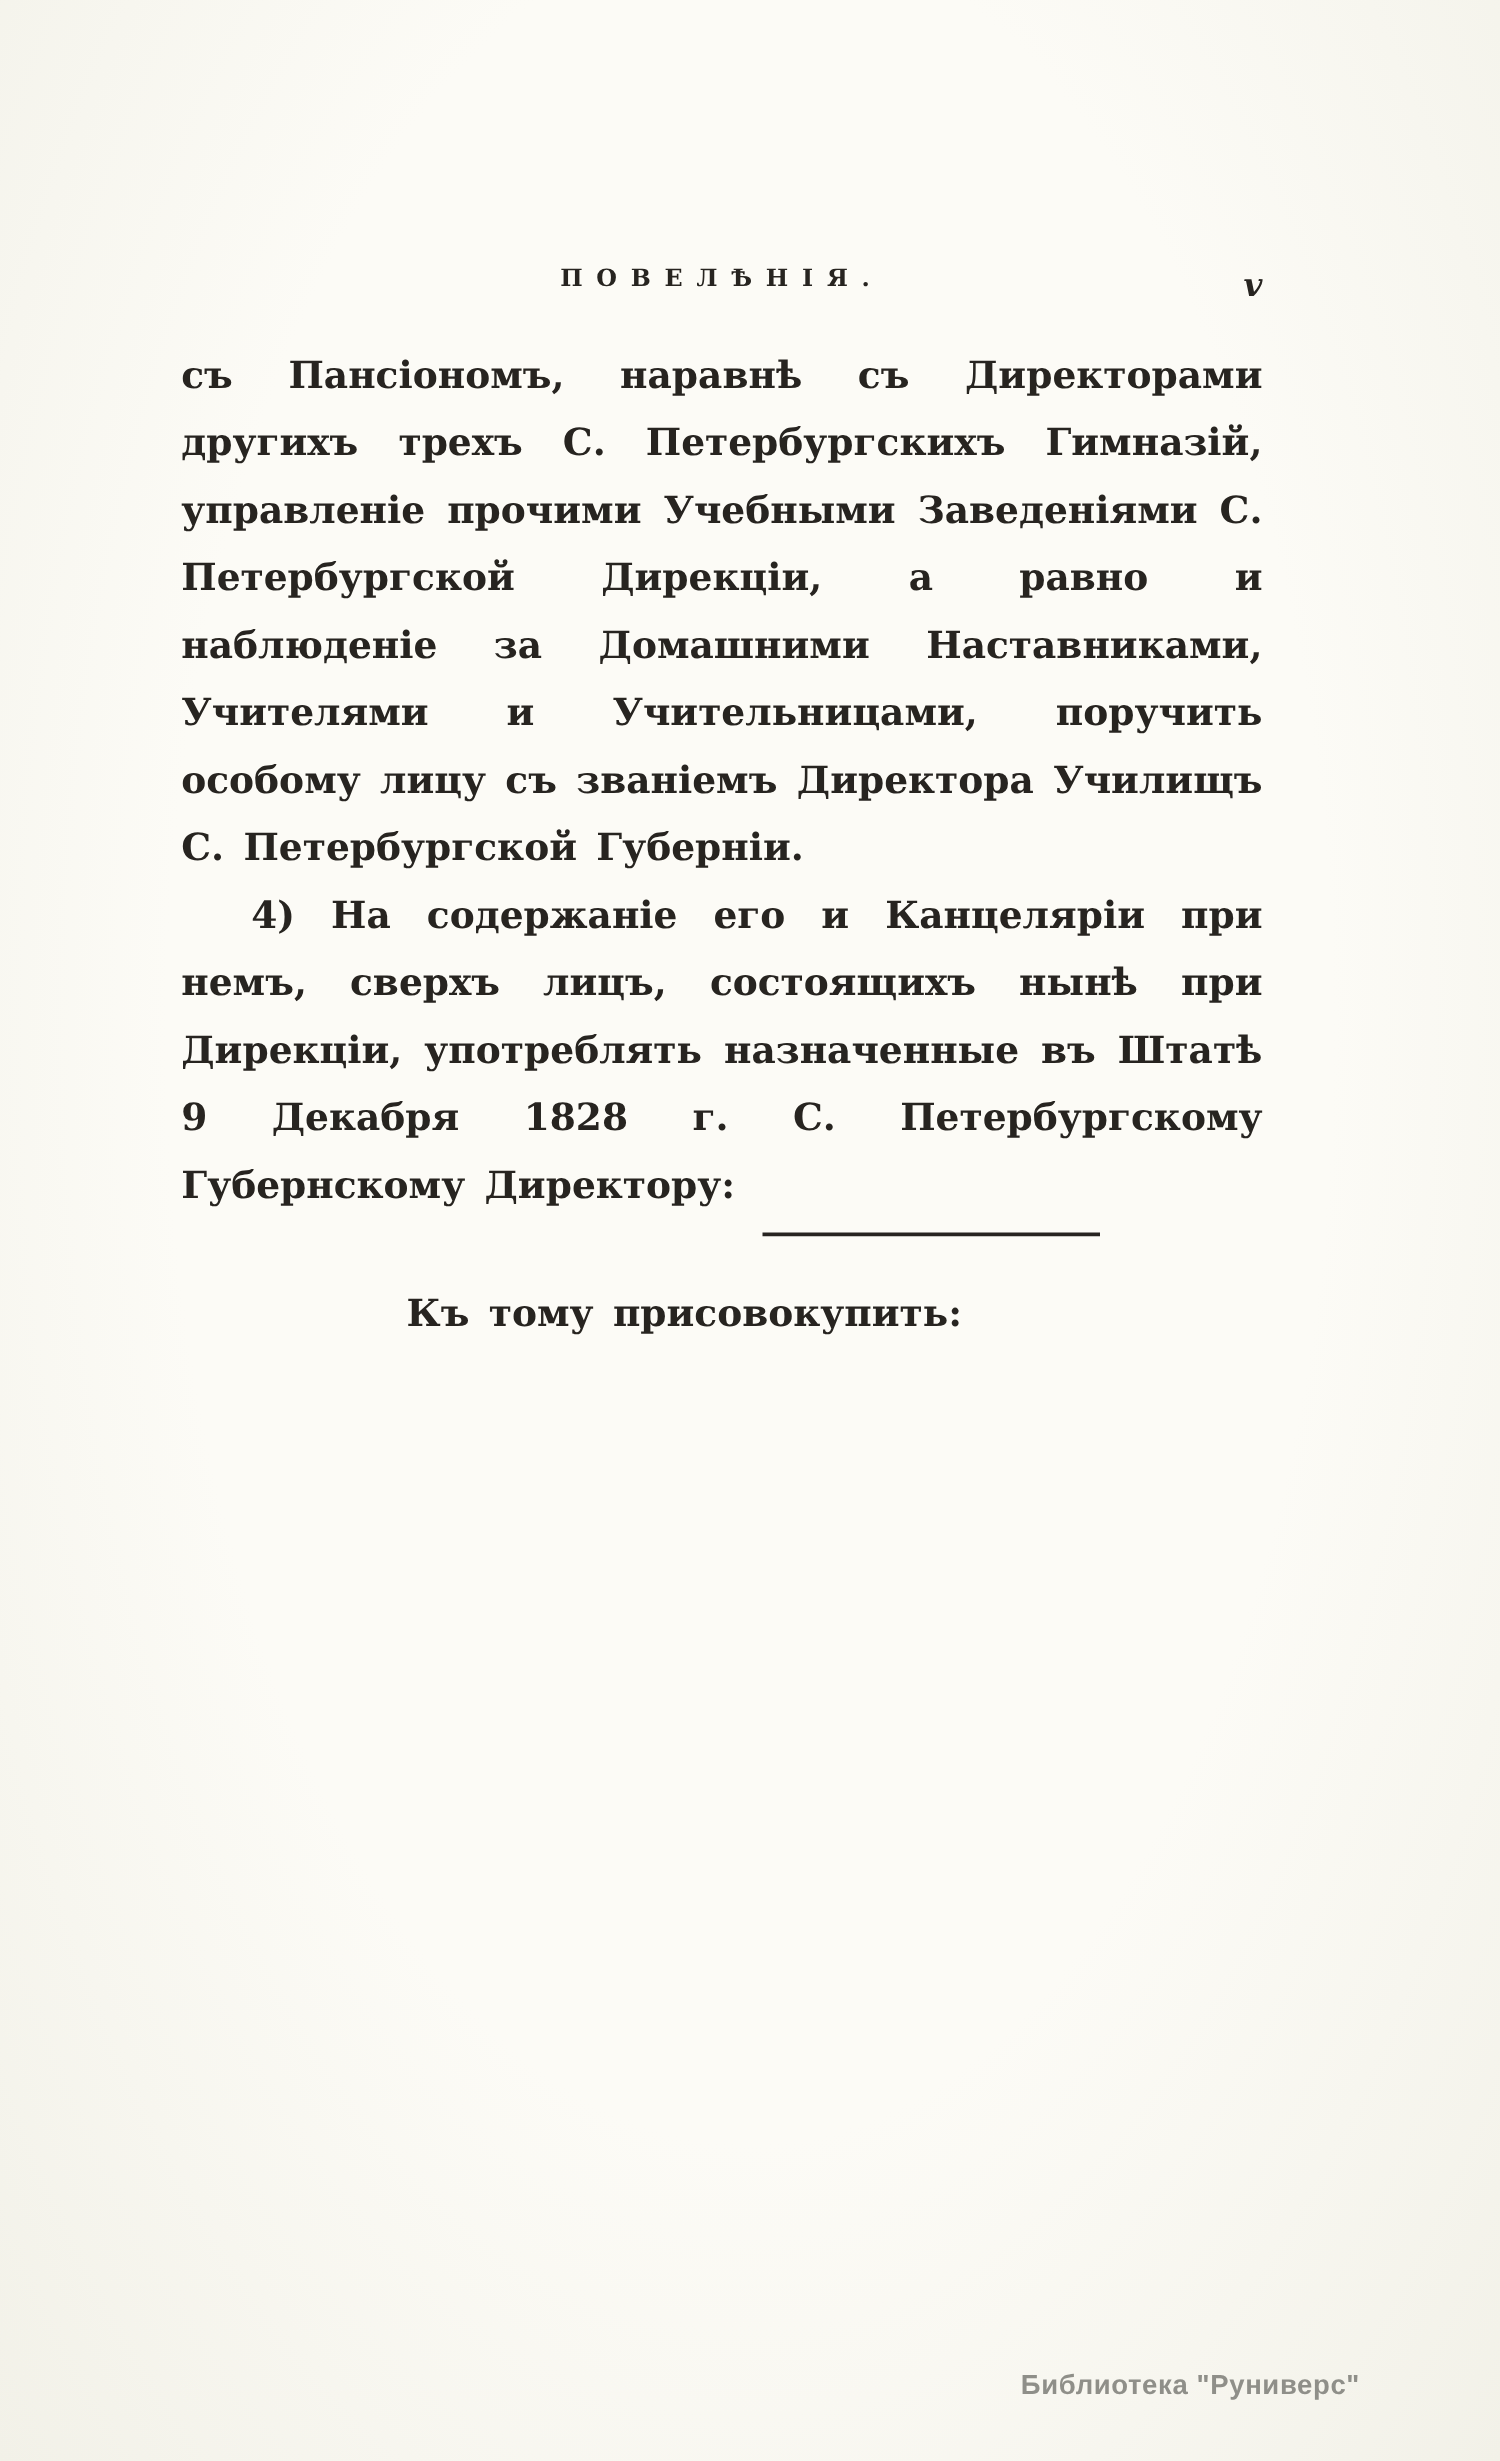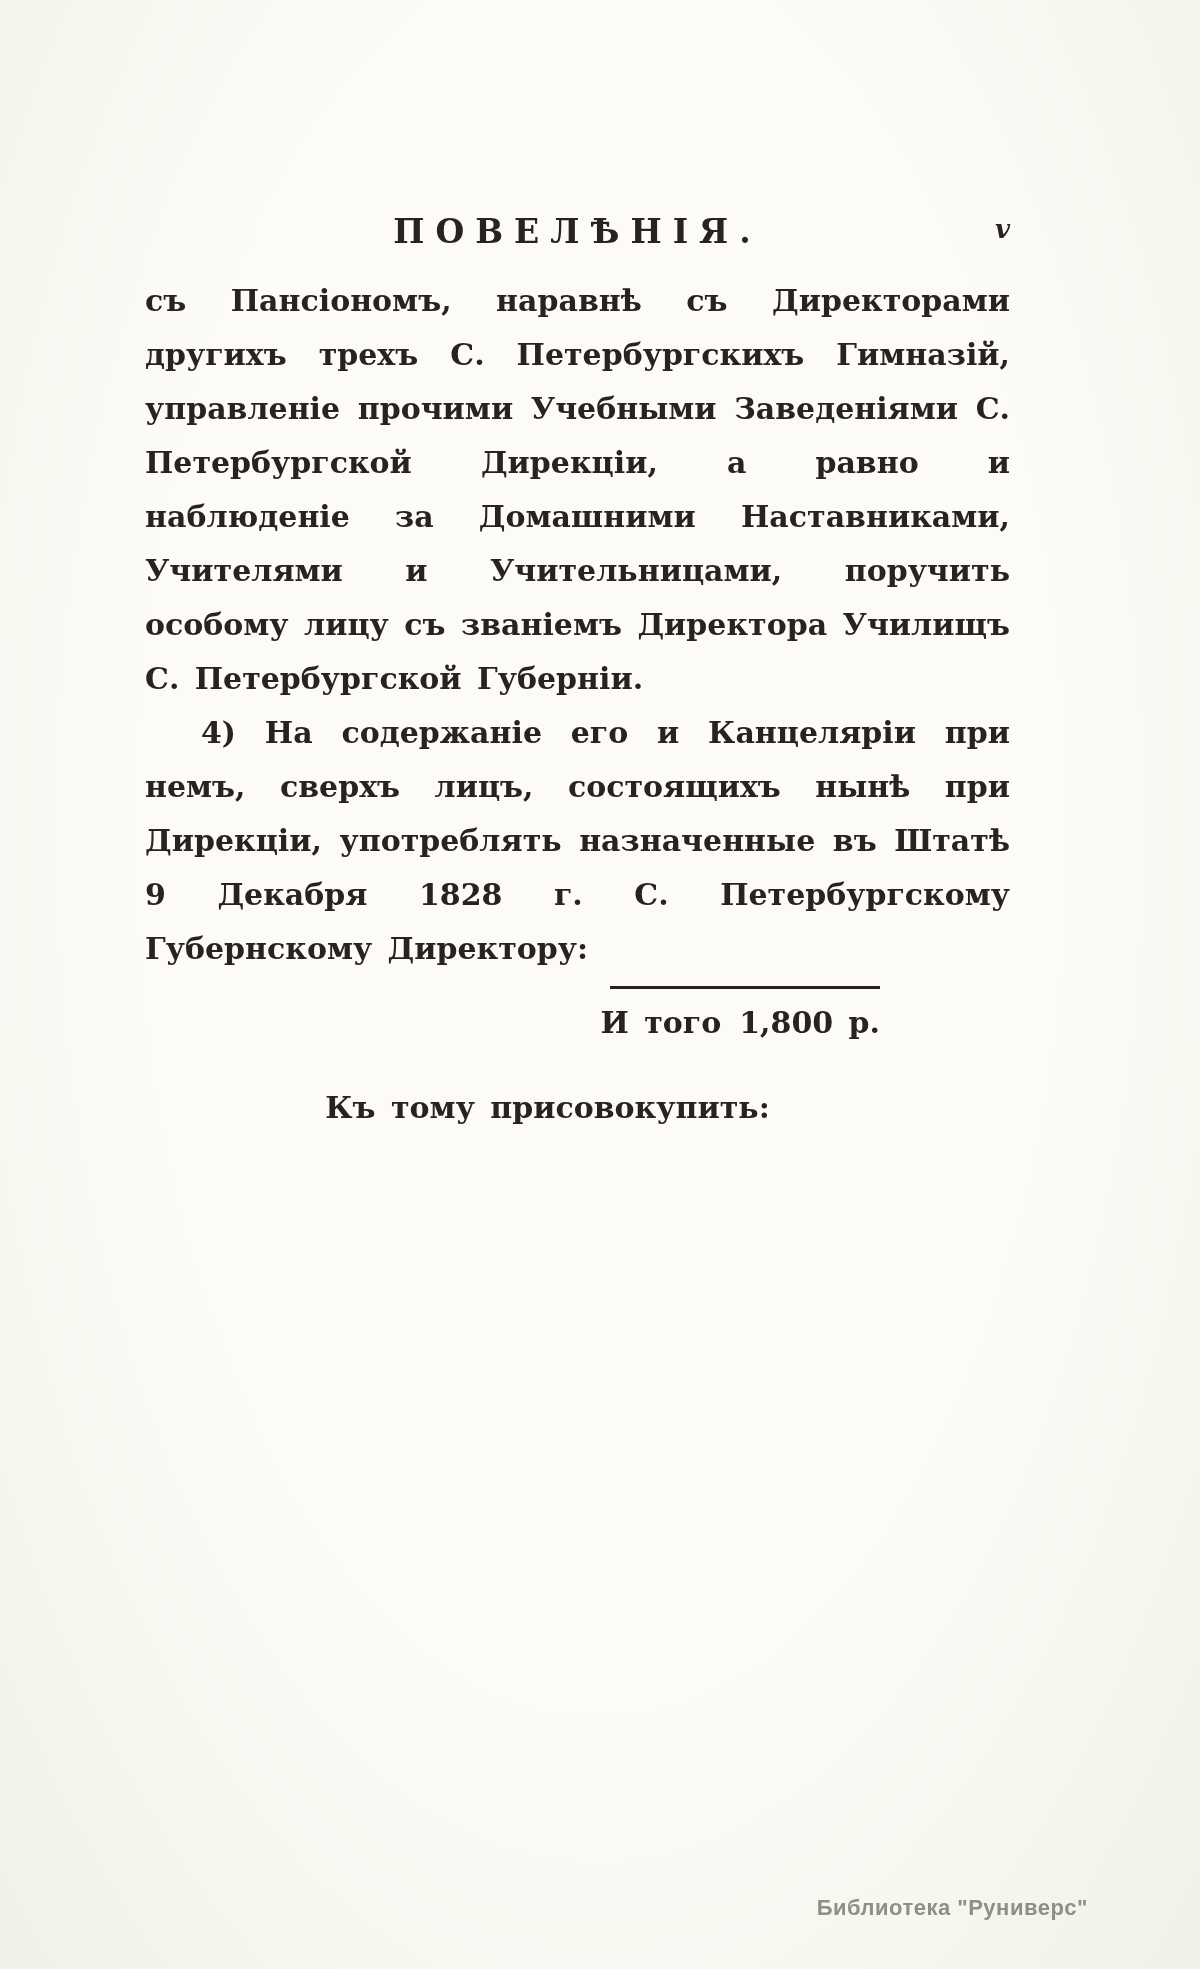--- a/index.html
+++ b/index.html
@@ -26,21 +26,21 @@
     left:145px;
     right:190px;
     top:212px;
   }
   .page-header{
     position:relative;
     height:62px;
   }
   .running-title{
     text-align:center;
-    font-size:33px;
+    font-size:19px;
     letter-spacing:11px;
     font-weight:700;
   }
   .page-number{
     position:absolute;
     right:0;
     top:2px;
     font-size:26px;
     font-style:italic;
   }
@@ -103,23 +103,20 @@
       <div class="page-number">v</div>
     </header>
 
     <main class="body-text">
       <p class="para">съ Пансіономъ, наравнѣ съ Директорами другихъ трехъ С. Петербургскихъ Гимназій, управленіе прочими Учебными Заведеніями С. Петербургской Дирекціи, а равно и наблюденіе за Домашними Наставниками, Учителями и Учительницами, поручить особому лицу съ званіемъ Директора Училищъ С. Петербургской Губерніи.</p>
       <p class="para indent">4) На содержаніе его и Канцеляріи при немъ, сверхъ лицъ, состоящихъ нынѣ при Дирекціи, употреблять назначенные въ Штатѣ 9 Декабря 1828 г. С. Петербургскому Губернскому Директору:</p>
 
 
       <div class="total-block">
         <div class="total-rule"></div>
-        <div class="total-line">
-          <span class="total-label">И того</span><span class="total-amount">1,800 р.</span>
-        </div>
       </div>
 
       <div class="addendum-heading">Къ тому присовокупить:</div>
 
     </main>
   </div>
 
   <div class="library-watermark">Библиотека "Руниверс"</div>
 </div>
 

